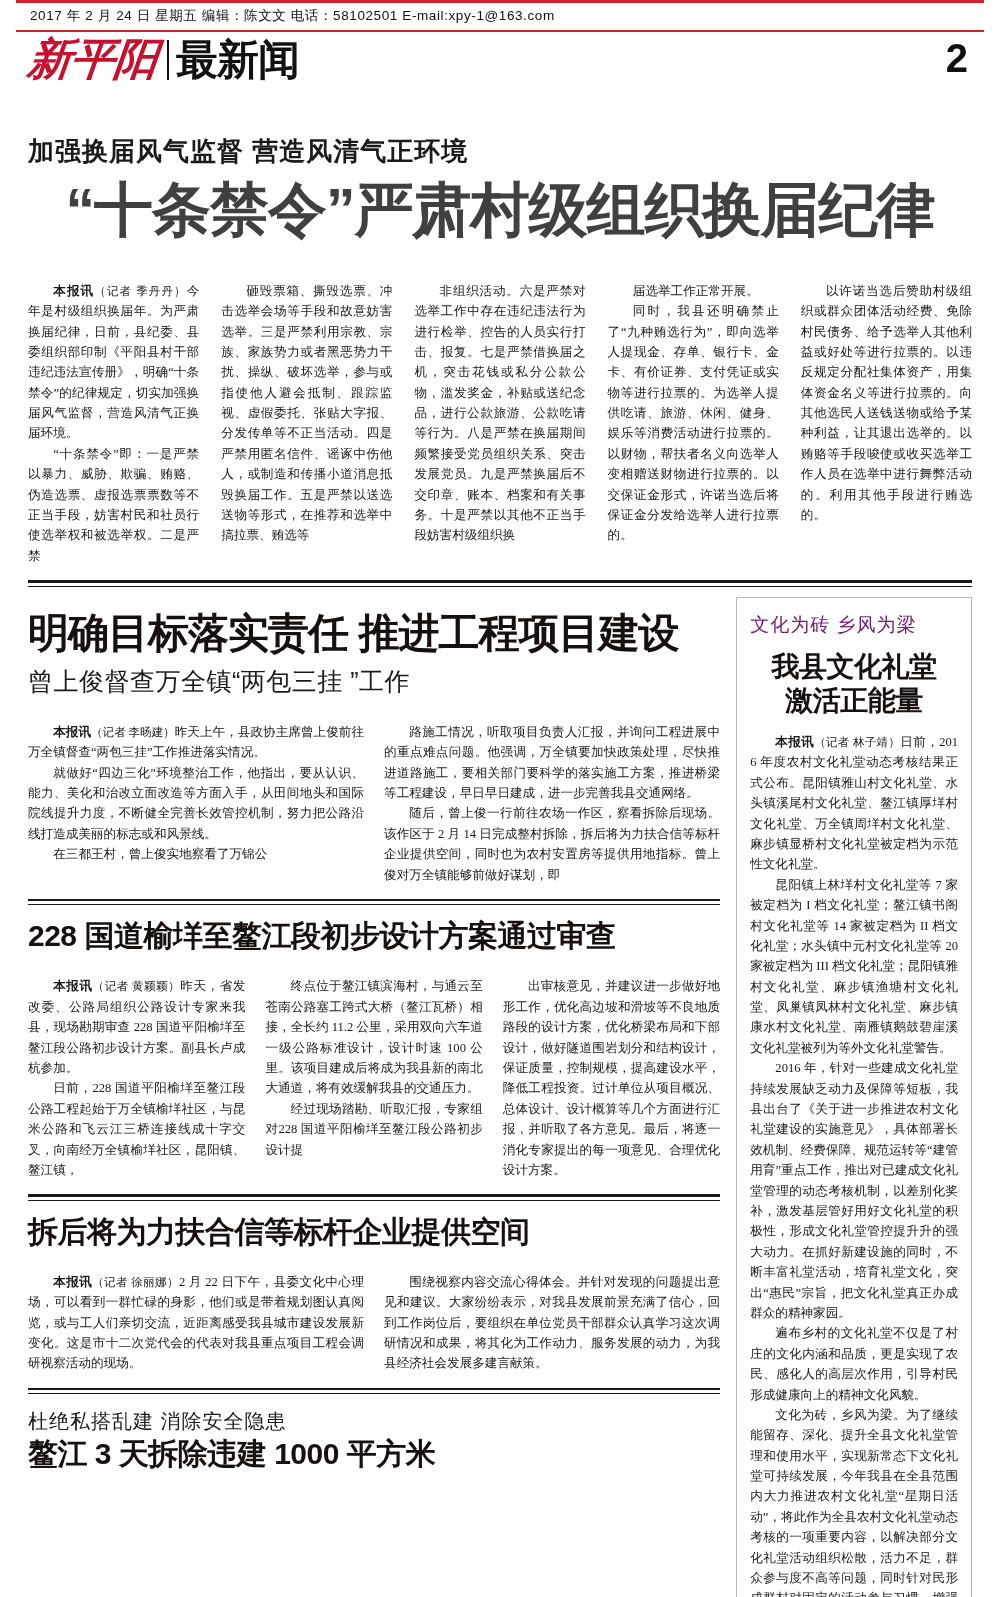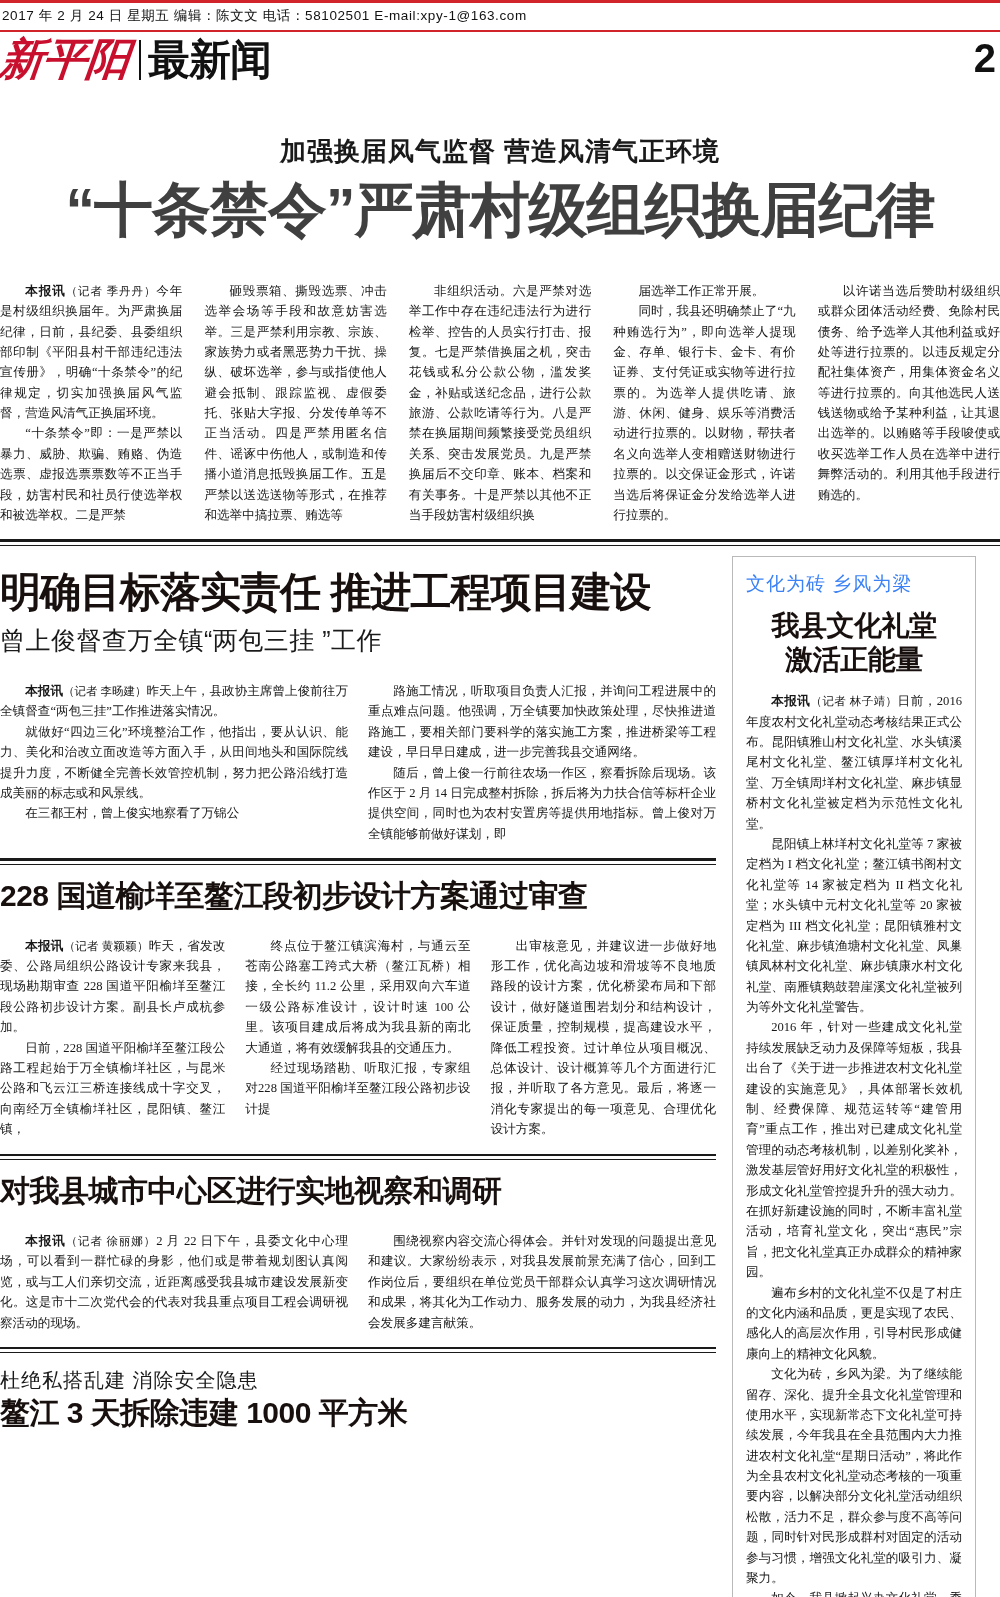--- a/index.html
+++ b/index.html
@@ -13,21 +13,21 @@
     font-family: "Liberation Serif", "DejaVu Serif", serif;
     color: #1a1a1a;
     position: relative;
     overflow: hidden;
   }
   .page {
     width: 1000px;
     height: 1597px;
     position: relative;
     box-sizing: border-box;
-    padding: 0 0;
+    padding: 0 28px;
   }
 
   
   .masthead-rule-top {
     height: 3px;
     background: #d1232a;
     margin: 0 -12px;
   }
   .masthead-meta {
     font-family: "Liberation Sans", "DejaVu Sans", sans-serif;
@@ -84,21 +84,20 @@
     color: #111;
     line-height: 1;
     padding-right: 4px;
   }
 
   
   .lead-block {
     padding-top: 34px;
   }
   .lead-kicker {
-    text-align: center;
     font-family: "Liberation Sans", "DejaVu Sans", sans-serif;
     font-size: 26px;
     font-weight: bold;
     letter-spacing: 1px;
     color: #1a1a1a;
     margin-bottom: 10px;
   }
   .lead-headline {
     text-align: center;
     font-family: "Liberation Sans", "DejaVu Sans", sans-serif;
@@ -158,21 +157,21 @@
   .rail-box {
     border: 1px solid #b9b9b9;
     box-sizing: border-box;
     padding: 14px 13px 10px 13px;
     height: 1090px;
     overflow: hidden;
   }
   .rail-kicker {
     font-family: "Liberation Sans", "DejaVu Sans", sans-serif;
     font-size: 19px;
-    color: #3b82f6;
+    color: #701a75;
     letter-spacing: 1px;
     margin-bottom: 12px;
   }
   .rail-headline {
     font-family: "Liberation Sans", "DejaVu Sans", sans-serif;
     font-size: 28px;
     font-weight: bold;
     line-height: 1.22;
     color: #17100e;
     letter-spacing: -0.5px;
@@ -300,21 +299,21 @@
             <p>出审核意见，并建议进一步做好地形工作，优化高边坡和滑坡等不良地质路段的设计方案，优化桥梁布局和下部设计，做好隧道围岩划分和结构设计，保证质量，控制规模，提高建设水平，降低工程投资。过计单位从项目概况、总体设计、设计概算等几个方面进行汇报，并听取了各方意见。最后，将逐一消化专家提出的每一项意见、合理优化设计方案。</p>
           </div>
         </div>
       </div>
 
       <div class="hr-thick"></div>
       <div style="height:3px"></div>
       <div class="hr-thin"></div>
 
       <div class="article-block">
-        <div class="sec-headline h-36">对我县城市中心区进行实地视察和调研</div>
+        <div class="sec-headline h-36">拆后将为力扶合信等标杆企业提供空间</div>
         <div class="article-cols">
           <div class="col body-text">
             <p><span class="byline">本报讯</span><span class="reporter">（记者 徐丽娜）</span>2 月 22 日下午，县委文化中心理场，可以看到一群忙碌的身影，他们或是带着规划图认真阅览，或与工人们亲切交流，近距离感受我县城市建设发展新变化。这是市十二次党代会的代表对我县重点项目工程会调研视察活动的现场。</p>
           </div>
           <div class="col body-text">
             <p>围绕视察内容交流心得体会。并针对发现的问题提出意见和建议。大家纷纷表示，对我县发展前景充满了信心，回到工作岗位后，要组织在单位党员干部群众认真学习这次调研情况和成果，将其化为工作动力、服务发展的动力，为我县经济社会发展多建言献策。</p>
           </div>
         </div>
       </div>
 

